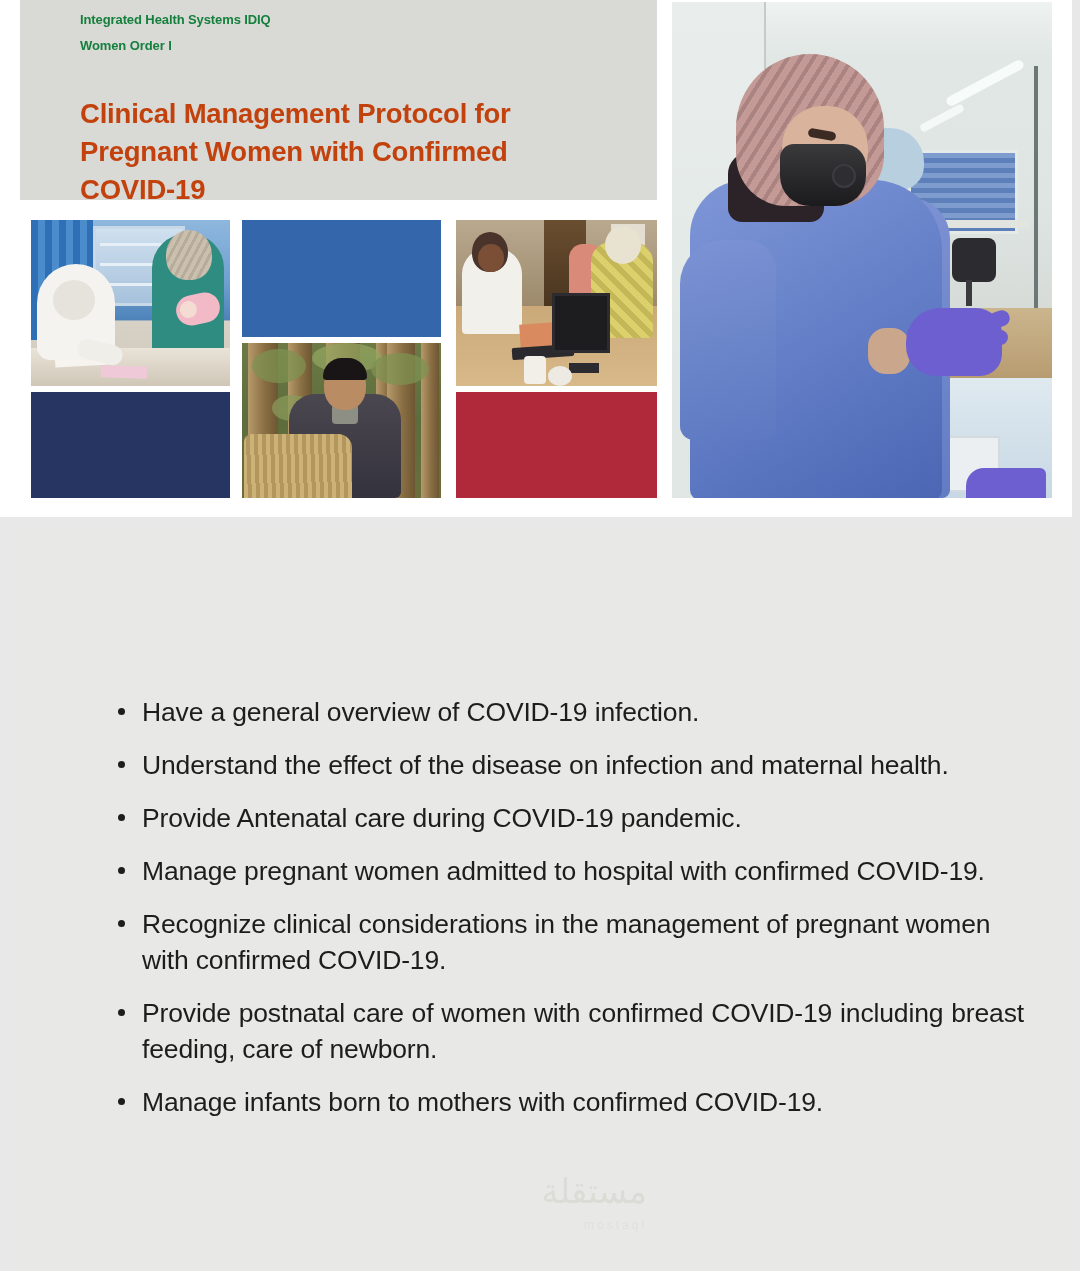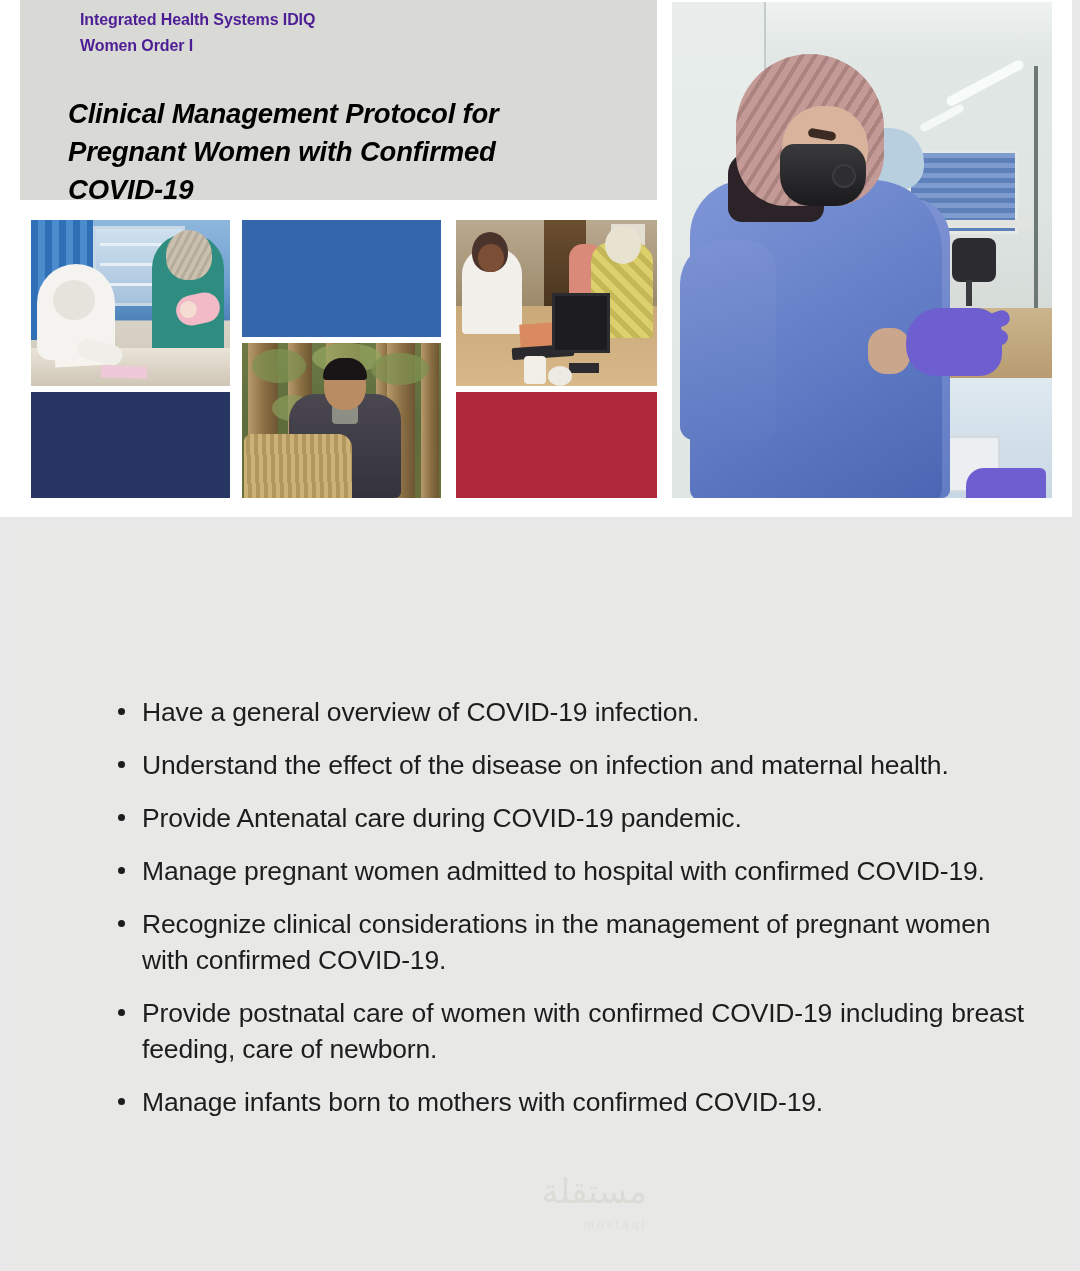--- a/index.html
+++ b/index.html
@@ -50,37 +50,36 @@
     top: 0;
     width: 637px;
     height: 200px;
     background: #d9d9d5;
   }
   .band-sub {
     position: absolute;
     left: 60px;
     top: 7px;
     width: 560px;
-    color: #4c1d95;
-    font-size: 16px;
+    color: #15803d;
+    font-size: 13px;
     font-weight: bold;
     line-height: 26px;
     letter-spacing: -0.1px;
   }
   .band-title {
     position: absolute;
-    left: 48px;
+    left: 60px;
     top: 77px;
     width: 575px;
-    color: #000000;
+    color: #c2410c;
     font-size: 27.5px;
     font-weight: bold;
     line-height: 38px;
     letter-spacing: -0.2px;
-    font-style: italic;
   }
 
   
   .collage {
     position: absolute;
     left: 31px;
     top: 220px;
     width: 626px;
     height: 278px;
   }

